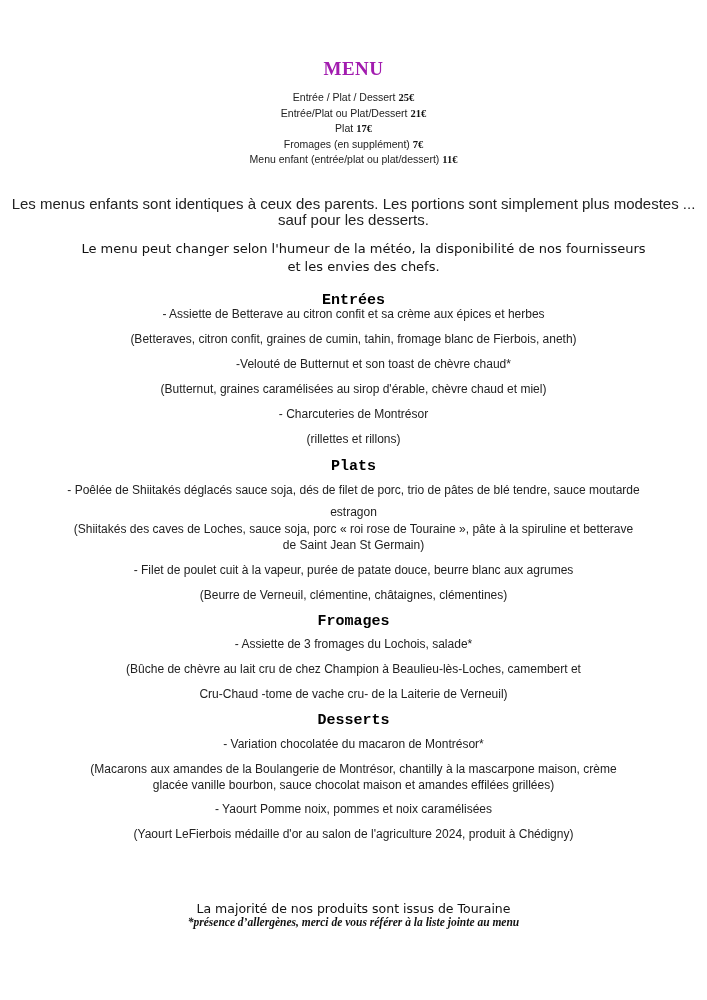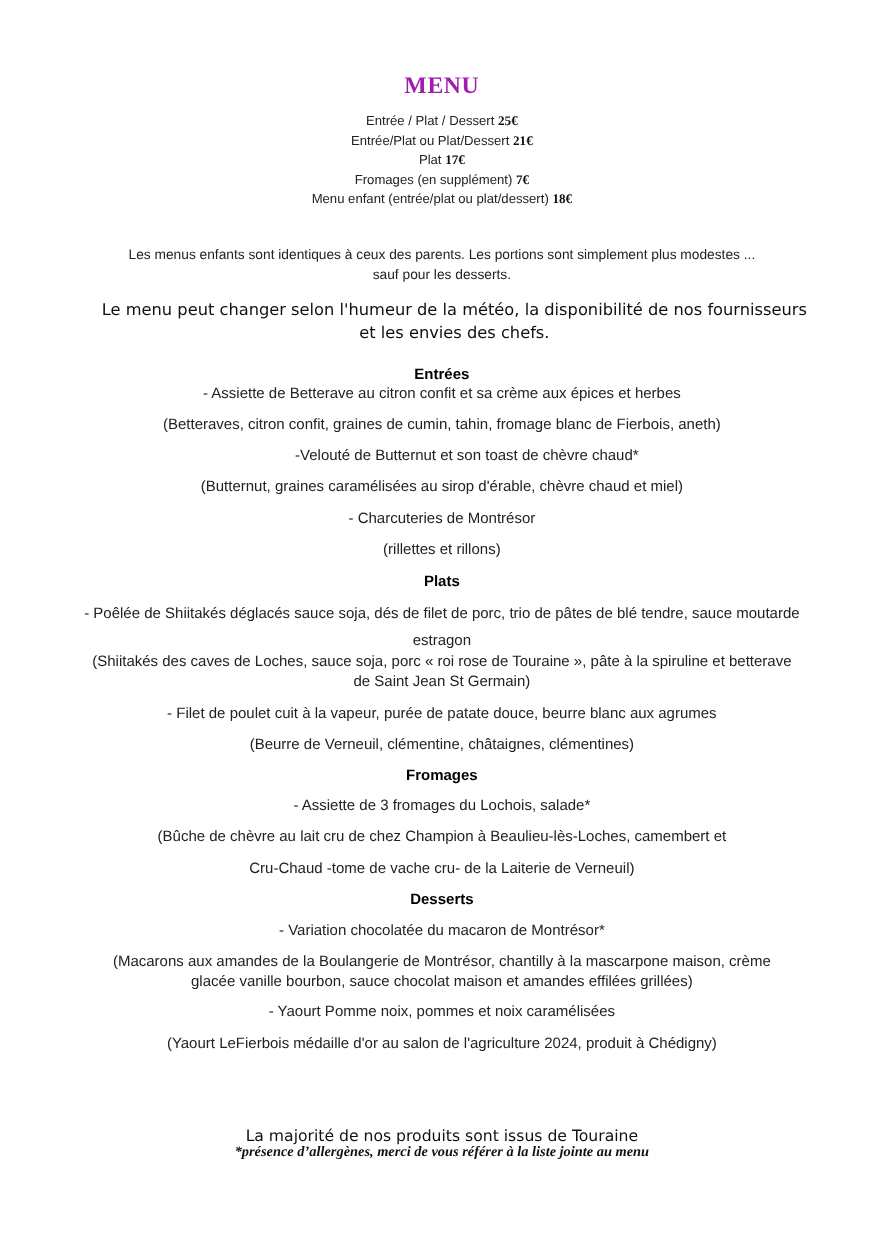--- a/index.html
+++ b/index.html
@@ -9,43 +9,43 @@
       font-family: "Liberation Sans", sans-serif;
     }
     .page { position: absolute; left: 0; top: 0; width: 707px; height: 1000px; }
     .c { position: absolute; left: 0; width: 707px; text-align: center; }
     .title {
       top: 58px; font-family: Liberation Serif, serif; font-weight: bold;
       font-size: 19px; letter-spacing: 0.5px; color: #a21caf;
     }
     .prices { top: 90px; font-size: 10.5px; line-height: 15.6px; color: #222; }
     .prices b { font-family: "Liberation Serif", serif; font-weight: bold; color: #111; }
-    .kids { top: 196px; font-size: 11px; line-height: 16px; color: #222; }
+    .kids { top: 196px; font-size: 15px; line-height: 16px; color: #222; }
     .change { top: 240px; font-family: "DejaVu Sans", sans-serif; font-size: 13px; line-height: 18px; color: #111; padding-left: 10px; }
-    .h { font-family: Liberation Sans, sans-serif; font-weight: bold; font-size: 12px; color: #000; }
+    .h { font-family: Liberation Mono, monospace; font-weight: bold; font-size: 15px; color: #000; }
     .ln { font-size: 12px; line-height: 16px; color: #222; }
     .allergen {
       top: 878px; font-family: "Liberation Serif", serif; font-style: italic; font-weight: bold;
       font-size: 11.5px; color: #111; margin-top: 38px;
     }
     .origin { top: 901px; font-family: "DejaVu Sans", sans-serif; font-size: 12.5px; color: #111; }
   </style>
 </head>
 <body>
 
 <div class="page">
 
   <div class="c title">MENU</div>
 
   <div class="c prices">
     <div><span>Entrée / Plat / Dessert  </span><b>25€</b></div>
     <div><span>Entrée/Plat ou Plat/Dessert </span><b>21€</b></div>
     <div><span>Plat </span><b>17€</b></div>
     <div><span>Fromages (en supplément)  </span><b>7€</b></div>
-    <div><span>Menu enfant (entrée/plat ou plat/dessert) </span><b>18€</b></div>
+    <div><span>Menu enfant (entrée/plat ou plat/dessert) </span><b>11€</b></div>
   </div>
 
   <div class="c kids">
     <div>Les menus enfants sont identiques à ceux des parents. Les portions sont simplement plus modestes ...</div>
     <div>sauf pour les desserts.</div>
   </div>
 
   <div class="c change">
     <div>Le menu peut changer selon l'humeur de la météo, la disponibilité de nos fournisseurs</div>
     <div>et les envies des chefs.</div>

